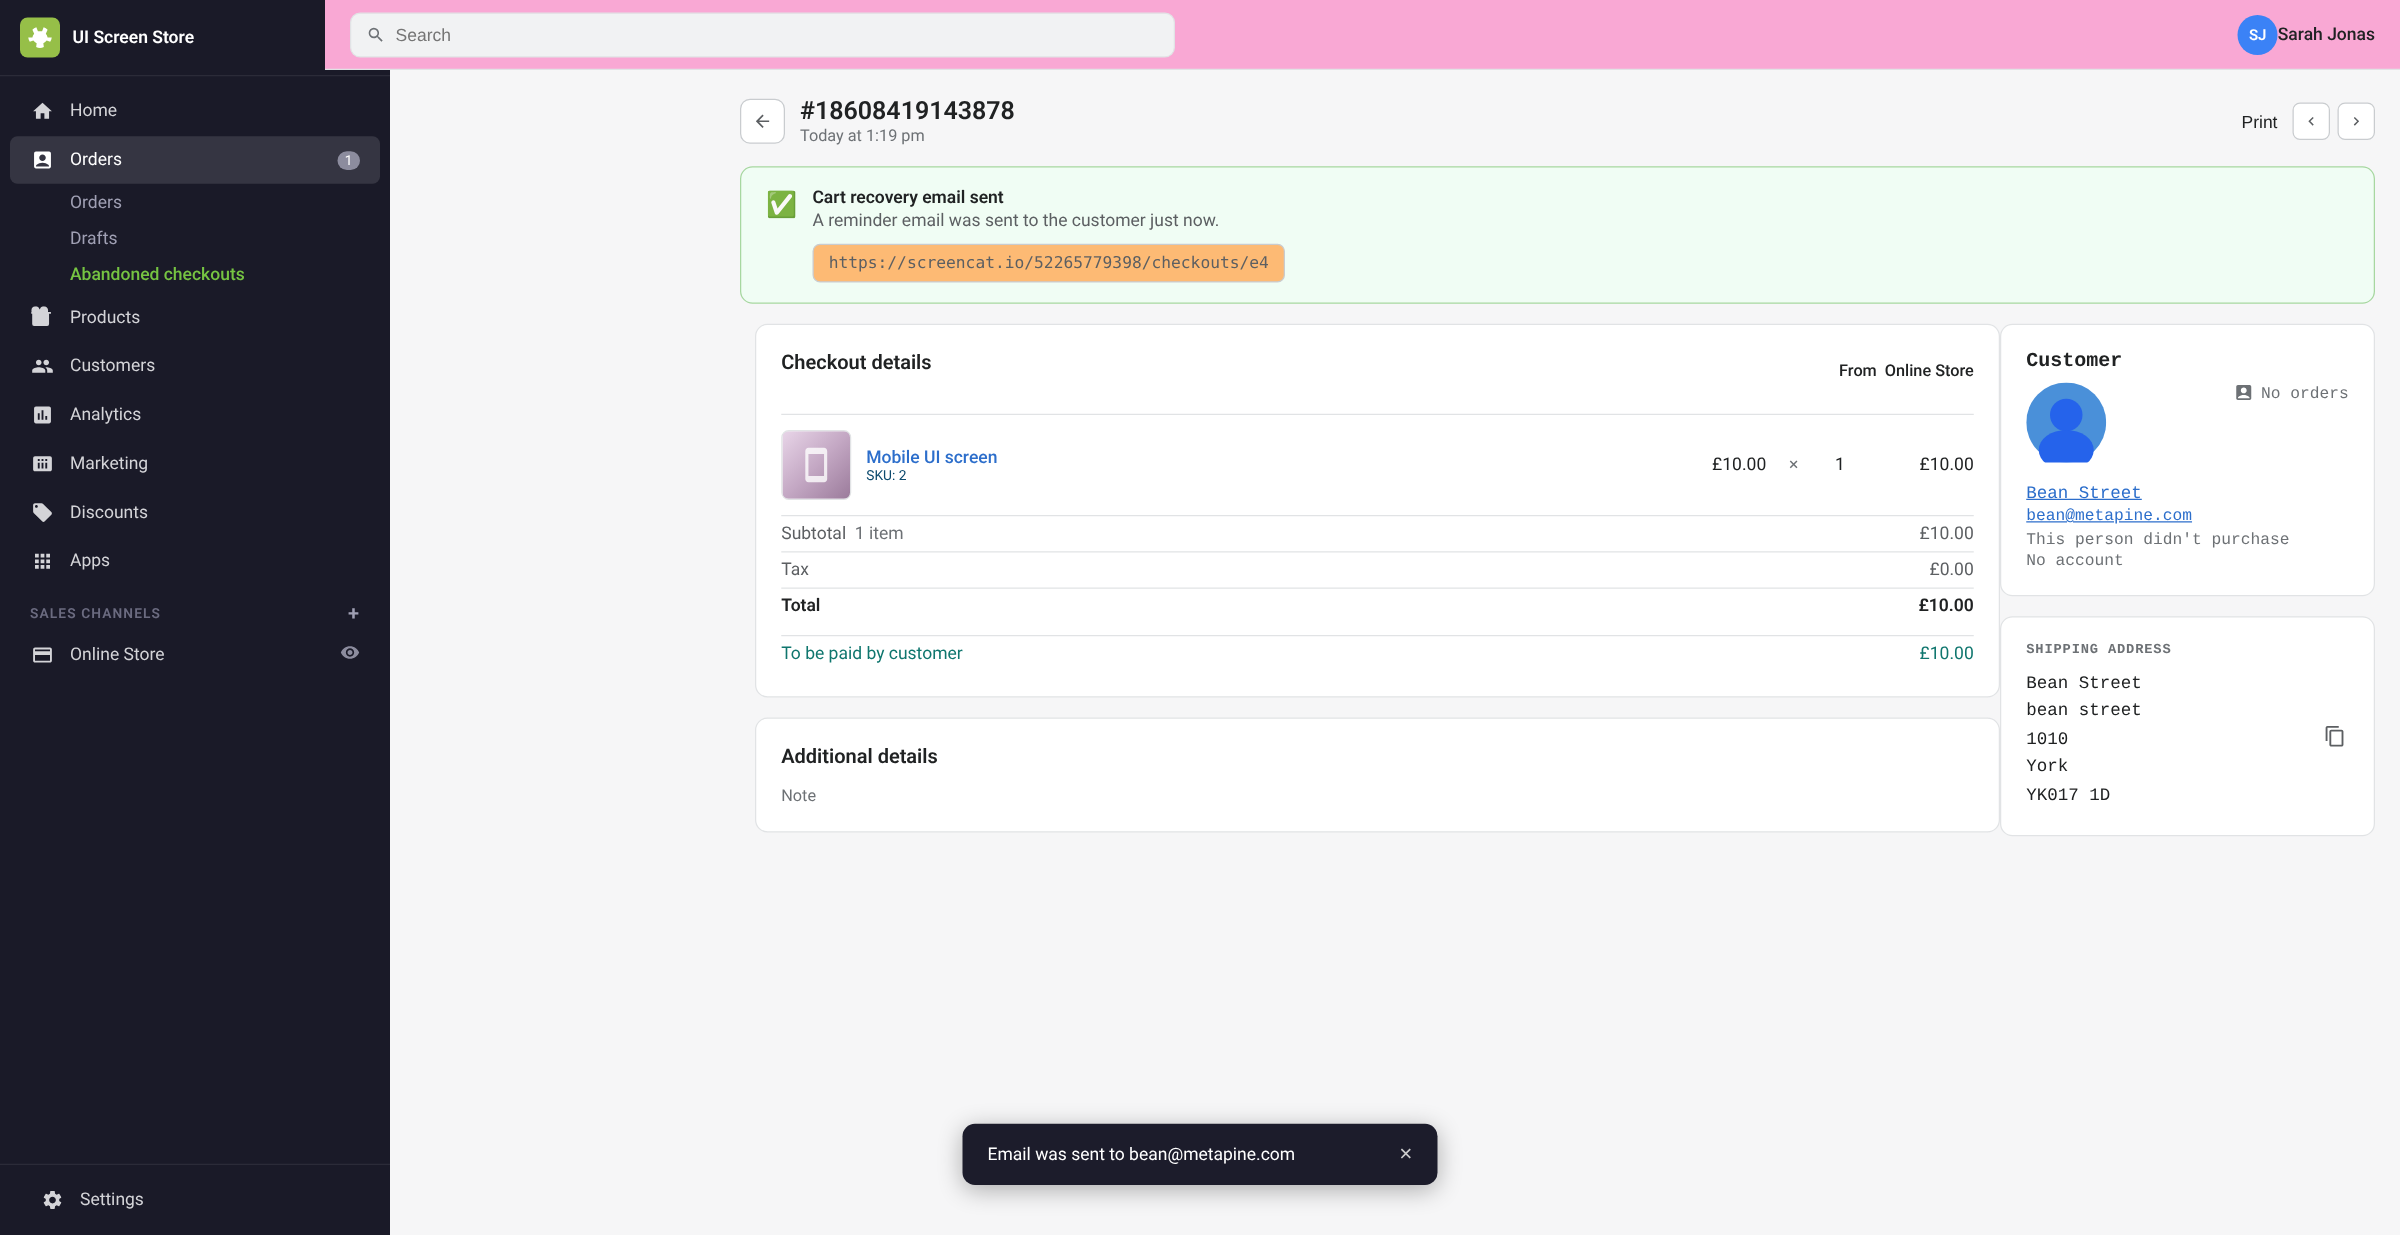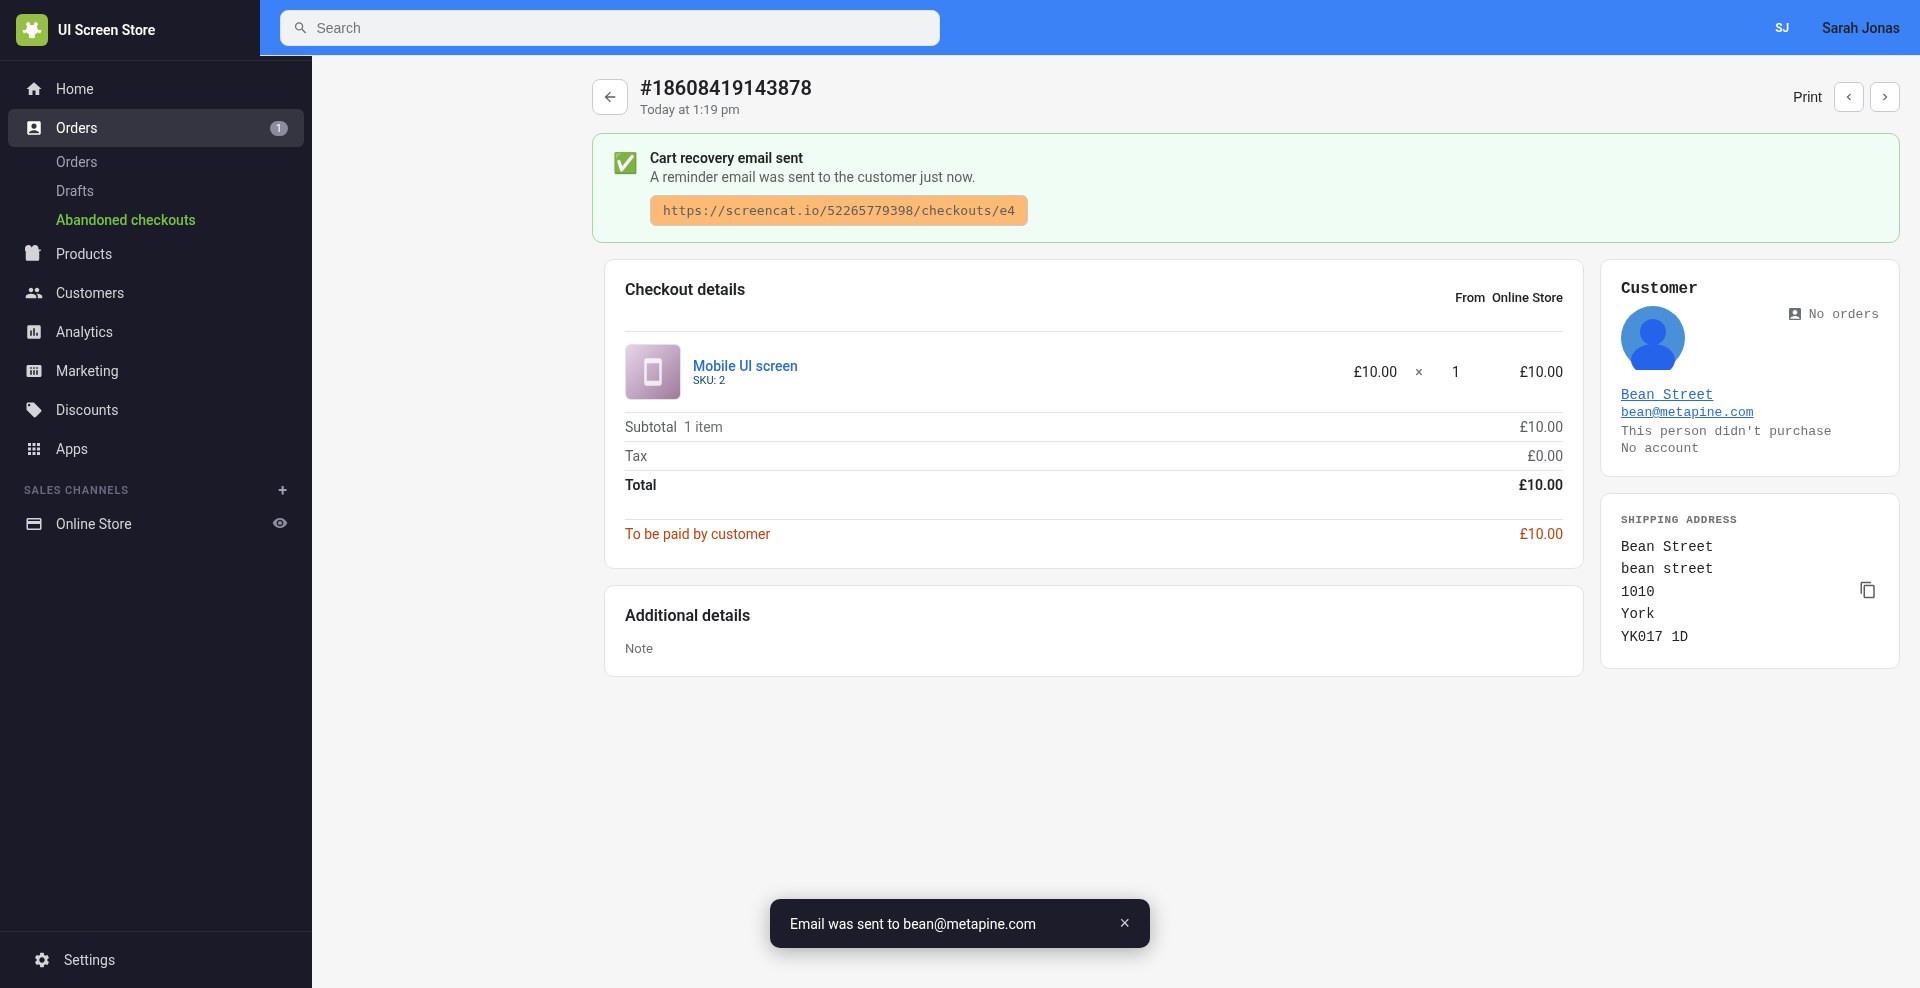--- a/index.html
+++ b/index.html
@@ -96,26 +96,26 @@
       border-top: 1px solid rgba(255,255,255,0.08);
     }
 
     
     .topbar {
       position: fixed;
       top: 0;
       left: 260px;
       right: 0;
       height: 56px;
-      background: #3b82f6;
+      background: #f9a8d4;
       border-bottom: 1px solid #e1e3e5;
       display: flex;
       align-items: center;
       padding: 0 20px;
-      gap: 24px;
+      gap: 0;
       z-index: 100;
     }
     .search-bar {
       flex: 1;
       max-width: 660px;
       display: flex;
       align-items: center;
       background: #f1f2f3;
       border: 1px solid #e1e3e5;
       border-radius: 8px;
@@ -215,21 +215,20 @@
       border-radius: 6px;
       padding: 7px 12px;
       font-size: 13px;
       color: #5c5f62;
       font-family: monospace;
     }
 
     
     .content-row {
       display: flex;
-      gap: 16px;
       align-items: flex-start;
       padding-left: 12px;
     }
     .content-main { flex: 1; }
     .content-side { width: 300px; flex-shrink: 0; font-family: Liberation Mono, monospace; }
 
     
     .card {
       background: #fff;
       border: 1px solid #e1e3e5;
@@ -278,21 +277,21 @@
 
     .summary-row {
       display: flex;
       justify-content: space-between;
       padding: 6px 0;
       font-size: 14px;
       color: #5c5f62;
       border-top: 1px solid #e1e3e5;
     }
     .summary-row.total { font-weight: 600; color: #202223; }
-    .summary-row.paid-by { color: #c2410c; border-top: 1px solid #e1e3e5; margin-top: 20px; align-items: flex-end; }
+    .summary-row.paid-by { color: #0f766e; border-top: 1px solid #e1e3e5; margin-top: 9px; align-items: flex-end; }
 
     
     .customer-card .card-title { font-size: 16px; margin-bottom: 8px; }
     .no-orders-row {
       display: flex;
       align-items: flex-start;
       justify-content: space-between;
       margin-bottom: 12px;
     }
     .no-orders-label { font-size: 13px; color: #6d7175; display: flex; align-items: center; gap: 6px; }

